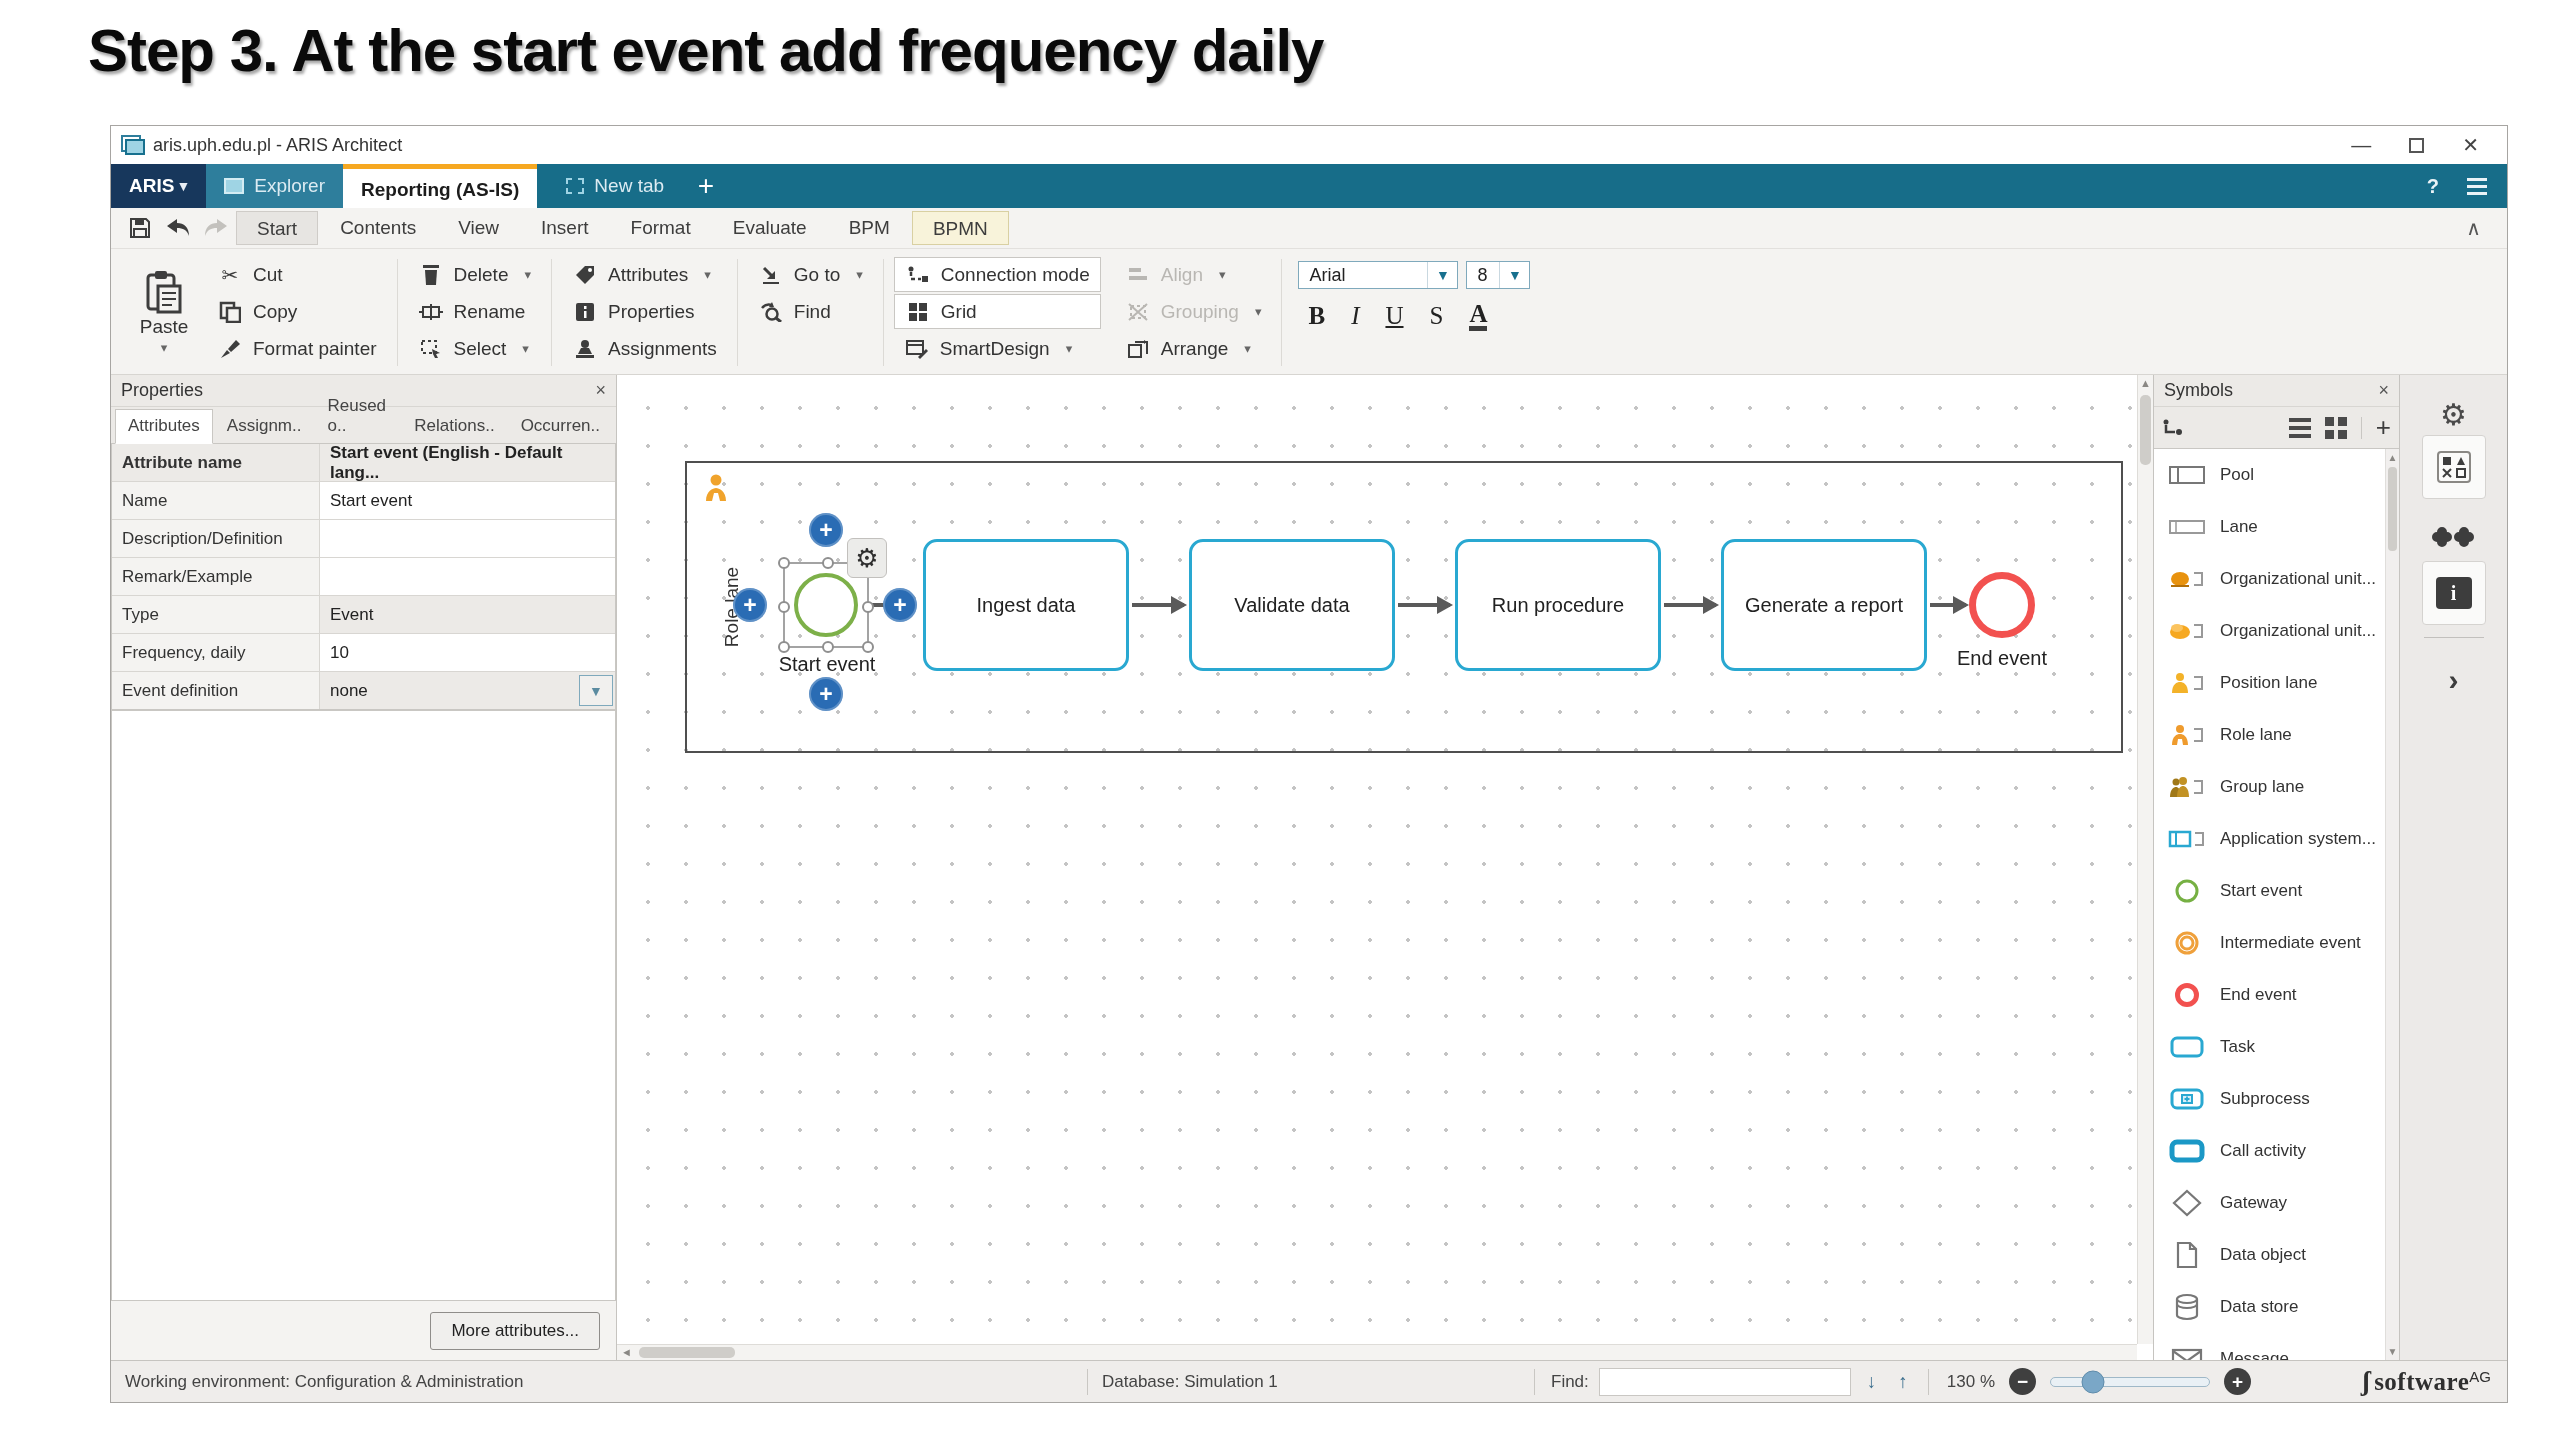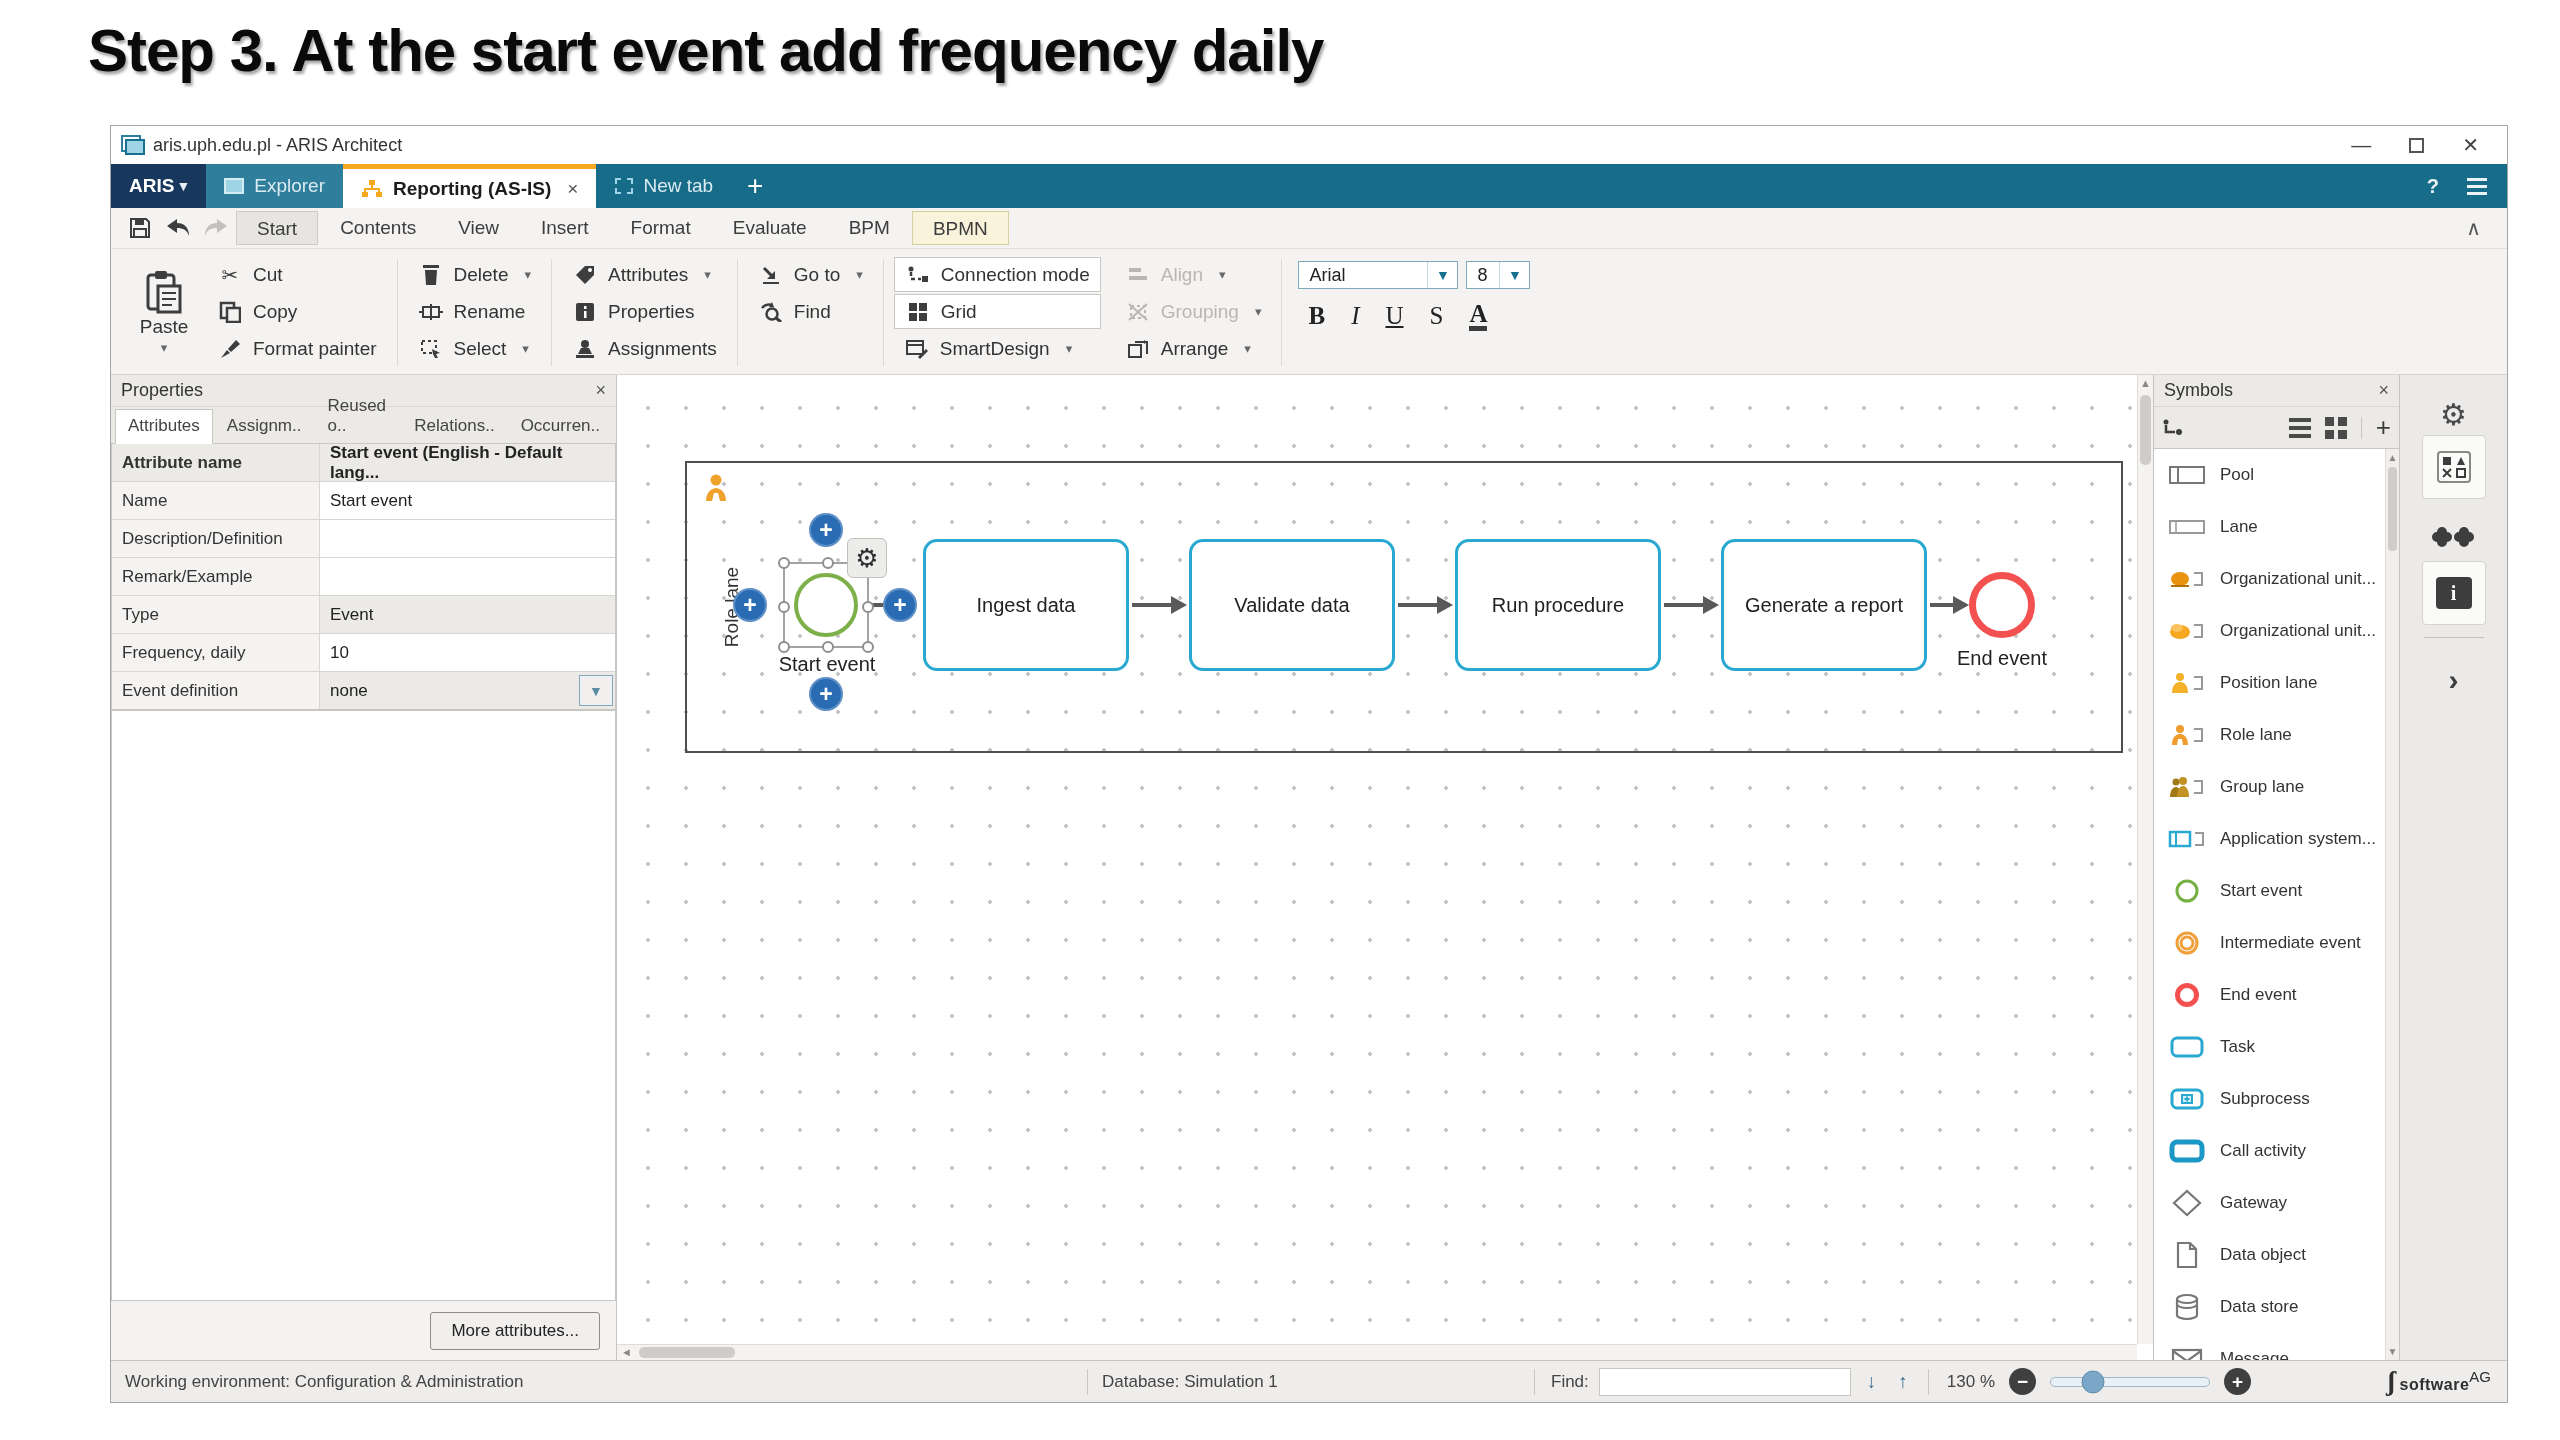--- a/index.html
+++ b/index.html
@@ -22,21 +22,21 @@
   .wctrls .wc { font-size:20px; cursor:default; }
   .wc-max { width:15px; height:15px; border:2px solid #555; display:inline-block; }
 
   
   .tabband { height:44px; background:#176d89; display:flex; align-items:stretch; flex:none; }
   .aris-block { background:#17375c; color:#fff; font-weight:bold; font-size:19px; display:flex; align-items:center;
     gap:2px; padding:0 16px 0 18px; }
   .aris-block .chev { color:#e8eef5; font-size:14px; }
   .tab { display:flex; align-items:center; gap:10px; padding:0 18px; font-size:19px; color:#dcebf2; }
   .tab-explorer { background:#2e7e9c; }
-  .tab-active { background:#fff; color:#1c1c1c; font-weight:bold; border-top:5px solid #f6a821; margin-right:1px; }
+  .tab-active { background:#fff; color:#1c1c1c; font-weight:bold; border-top:5px solid #f6a821; margin-right:11px;flex-direction:column; }
   .tab-active .closex { color:#555; font-weight:normal; font-size:19px; margin-left:6px; }
   .tab-new { background:transparent; }
   .tab-add { width:48px; display:flex; align-items:center; justify-content:center; color:#fff; font-size:28px; }
   .band-right { margin-left:auto; display:flex; align-items:center; gap:28px; padding-right:20px; color:#eaf3f7; }
   .band-right .q { font-size:20px; font-weight:bold; }
   .hamb { display:flex; flex-direction:column; gap:4px; }
   .hamb i { width:20px; height:3px; background:#eaf3f7; }
   .ticon { width:20px; height:16px; }
   .ticon-exp { background:#9fd4e4; border:2px solid #d3ecf3; }
   .dashbox { width:18px; height:16px; border:2px dashed #9fd4e4; }
@@ -170,21 +170,21 @@
   .find-input { width:252px; height:28px; background:#fff; border:1px solid #c9c7c3; }
   .sb-arr { color:#3d6f8e; font-size:19px; padding:0 6px; }
   .sb-zoom { display:flex; align-items:center; gap:14px; padding-left:18px; flex:none;text-align:center; }
   .zbtn { width:27px; height:27px; border-radius:50%; background:#3f3f3f; color:#fff; display:flex; align-items:center;
     justify-content:center; font-size:19px; font-weight:bold; line-height:1; }
   .zslider { position:relative; width:160px; height:10px; background:#e9f0f5; border:1px solid #9fb8c8; border-radius:5px; }
   .zthumb { position:absolute; left:42px; top:50%; transform:translate(-50%,-50%); width:23px; height:23px;
     background:#7aa7c7; border:1px solid #5f8cab; border-radius:50%; }
   .sb-brand { margin-left:auto; display:flex; align-items:baseline; padding-right:16px; color:#2f2f2f; }
   .brand-mark { font-size:27px; font-weight:bold; font-family:"Liberation Serif",serif; margin-right:4px; }
-  .brand-word { font-size:16px; font-weight:bold; letter-spacing:0.5px; }
+  .brand-word { font-size:25px; font-weight:bold; letter-spacing:0.5px;font-family:Liberation Serif, serif; }
   .brand-sup { font-size:15px; margin-left:0; transform:translateY(-8px); display:inline-block; }
 </style>
 </head>
 <body>
 
 <div class="stage">
   <div class="slide-title">Step 3. At the start event add frequency daily</div>
 
   <div class="app">
 

